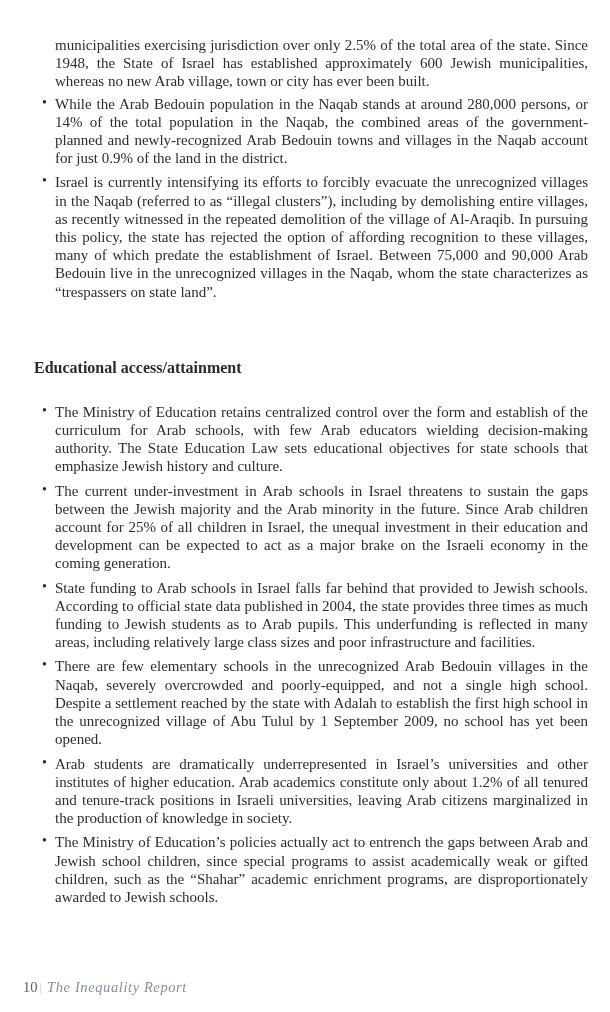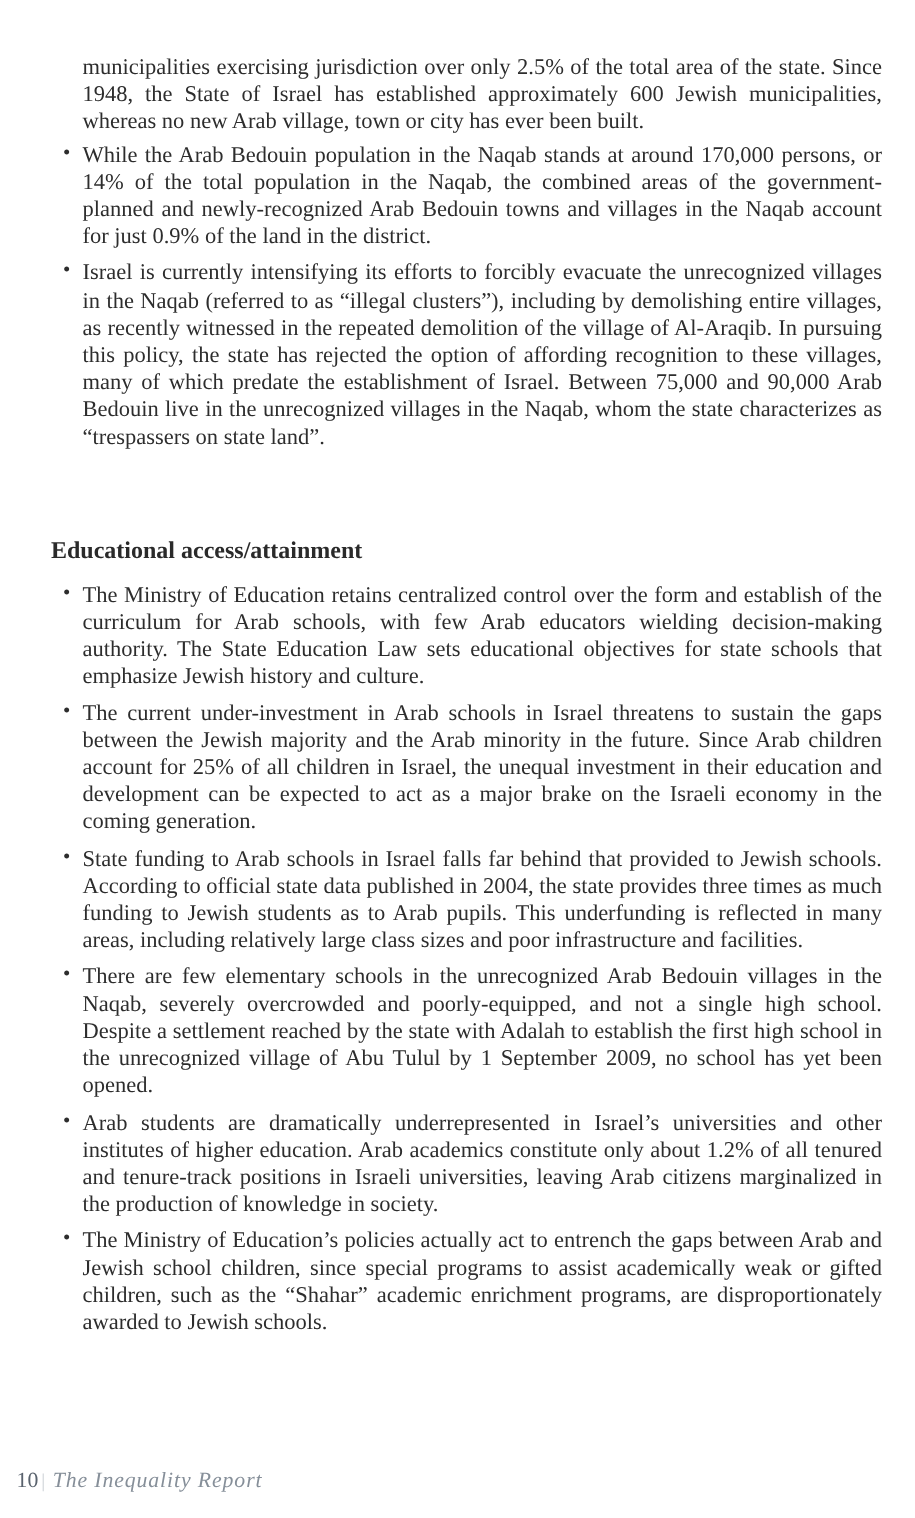--- a/index.html
+++ b/index.html
@@ -53,26 +53,26 @@
   ul.bullets .bullet {
     position: absolute;
     left: 8px;
     top: -1px;
     font-size: 14px;
   }
   h2.section-heading {
     font-size: 16px;
     line-height: 20px;
     font-weight: bold;
-    margin: 57px 0 10px 0;
+    margin: 57px 0 25px 0;
     color: #2a2a2a;
   }
   .footer {
     position: absolute;
-    left: 11px;
+    left: 23px;
     top: 978px;
     width: 580px;
     white-space: nowrap;
     line-height: 18px;
   }
   .footer .pnum {
     color: #59626d;
     font-size: 14.5px;
   }
   .footer .sep {
@@ -91,21 +91,21 @@
 <body>
 
 <div class="page">
   <div class="content">
 
     <p class="cont-para">municipalities exercising jurisdiction over only 2.5% of the total area of the state. Since 1948, the State of Israel has established approximately 600 Jewish municipalities, whereas no new Arab village, town or city has ever been built.</p>
 
     <ul class="bullets">
       <li>
         <span class="bullet">•</span>
-        <span>While the Arab Bedouin population in the Naqab stands at around 170,000 persons, or 14% of the total population in the Naqab, the combined areas of the government-planned and newly-recognized Arab Bedouin towns and villages in the Naqab account for just 0.9% of the land in the district.</span>
+        <span>While the Arab Bedouin population in the Naqab stands at around 280,000 persons, or 14% of the total population in the Naqab, the combined areas of the government-planned and newly-recognized Arab Bedouin towns and villages in the Naqab account for just 0.9% of the land in the district.</span>
       </li>
       <li>
         <span class="bullet">•</span>
         <span>Israel is currently intensifying its efforts to forcibly evacuate the unrecognized villages in the Naqab (referred to as “illegal clusters”), including by demolishing entire villages, as recently witnessed in the repeated demolition of the village of Al-Araqib. In pursuing this policy, the state has rejected the option of affording recognition to these villages, many of which predate the establishment of Israel. Between 75,000 and 90,000 Arab Bedouin live in the unrecognized villages in the Naqab, whom the state characterizes as “trespassers on state land”.</span>
       </li>
     </ul>
 
     <h2 class="section-heading">Educational access/attainment</h2>
 
     <ul class="bullets">

